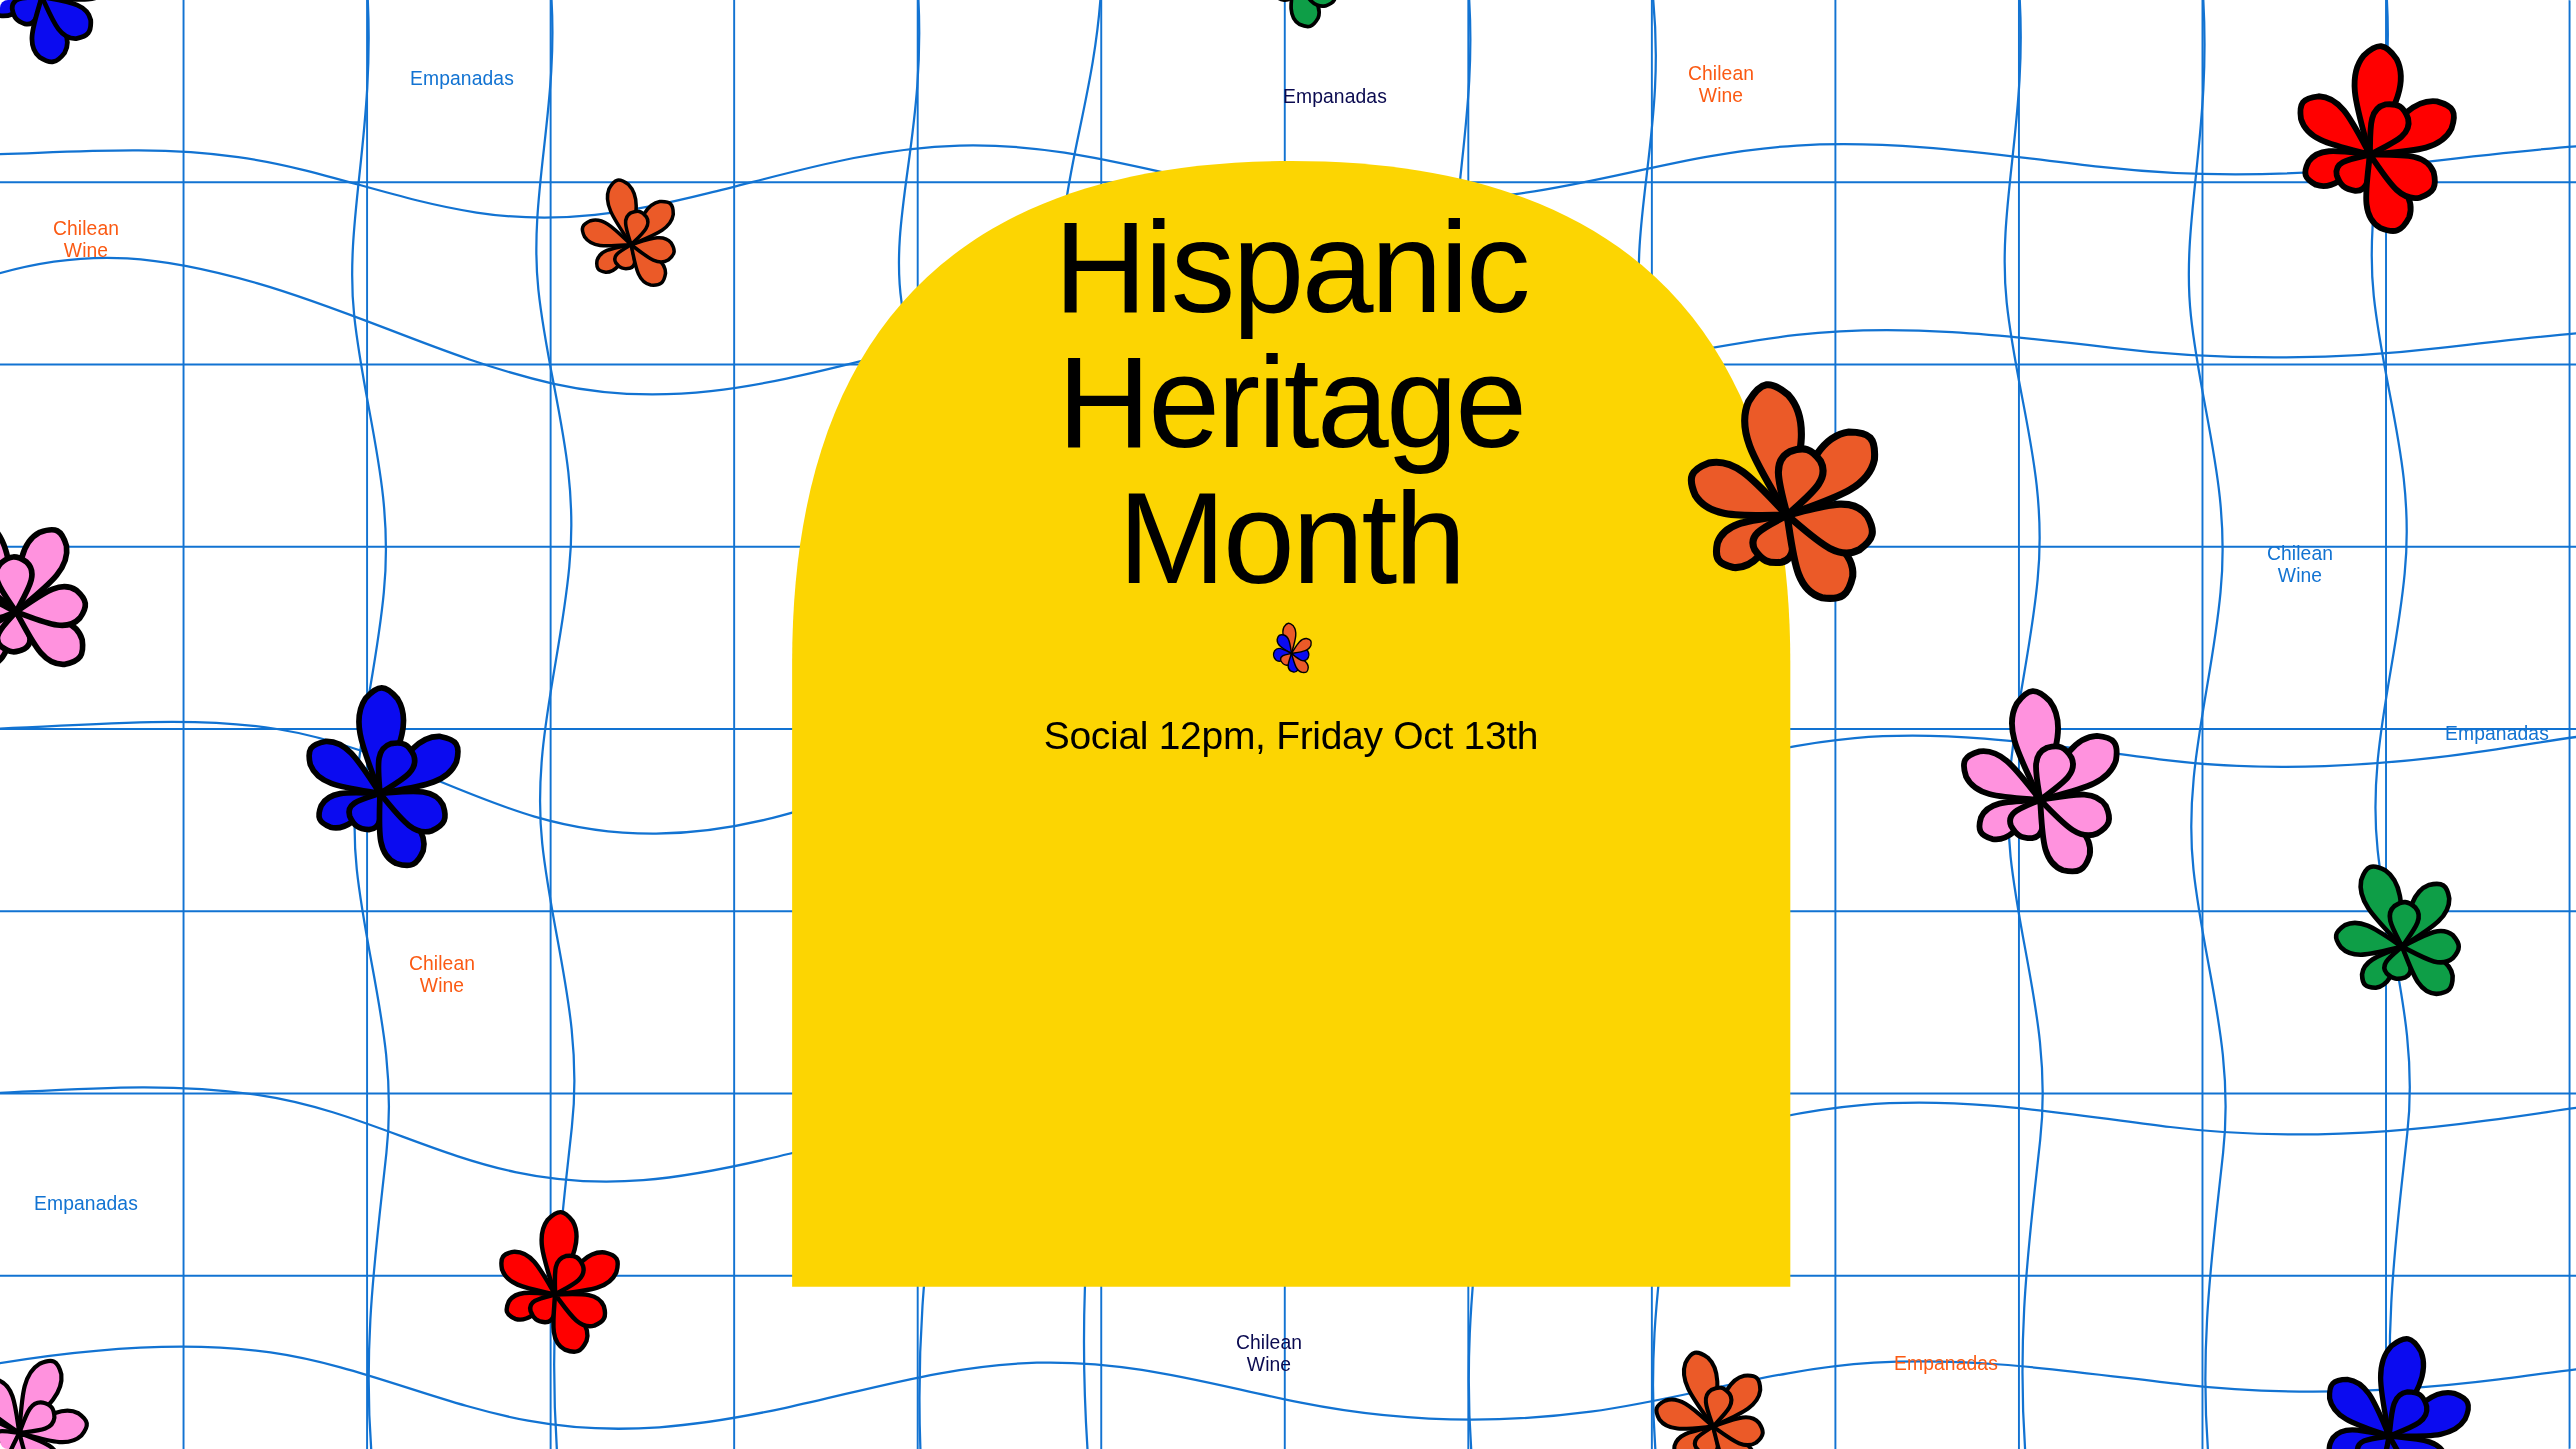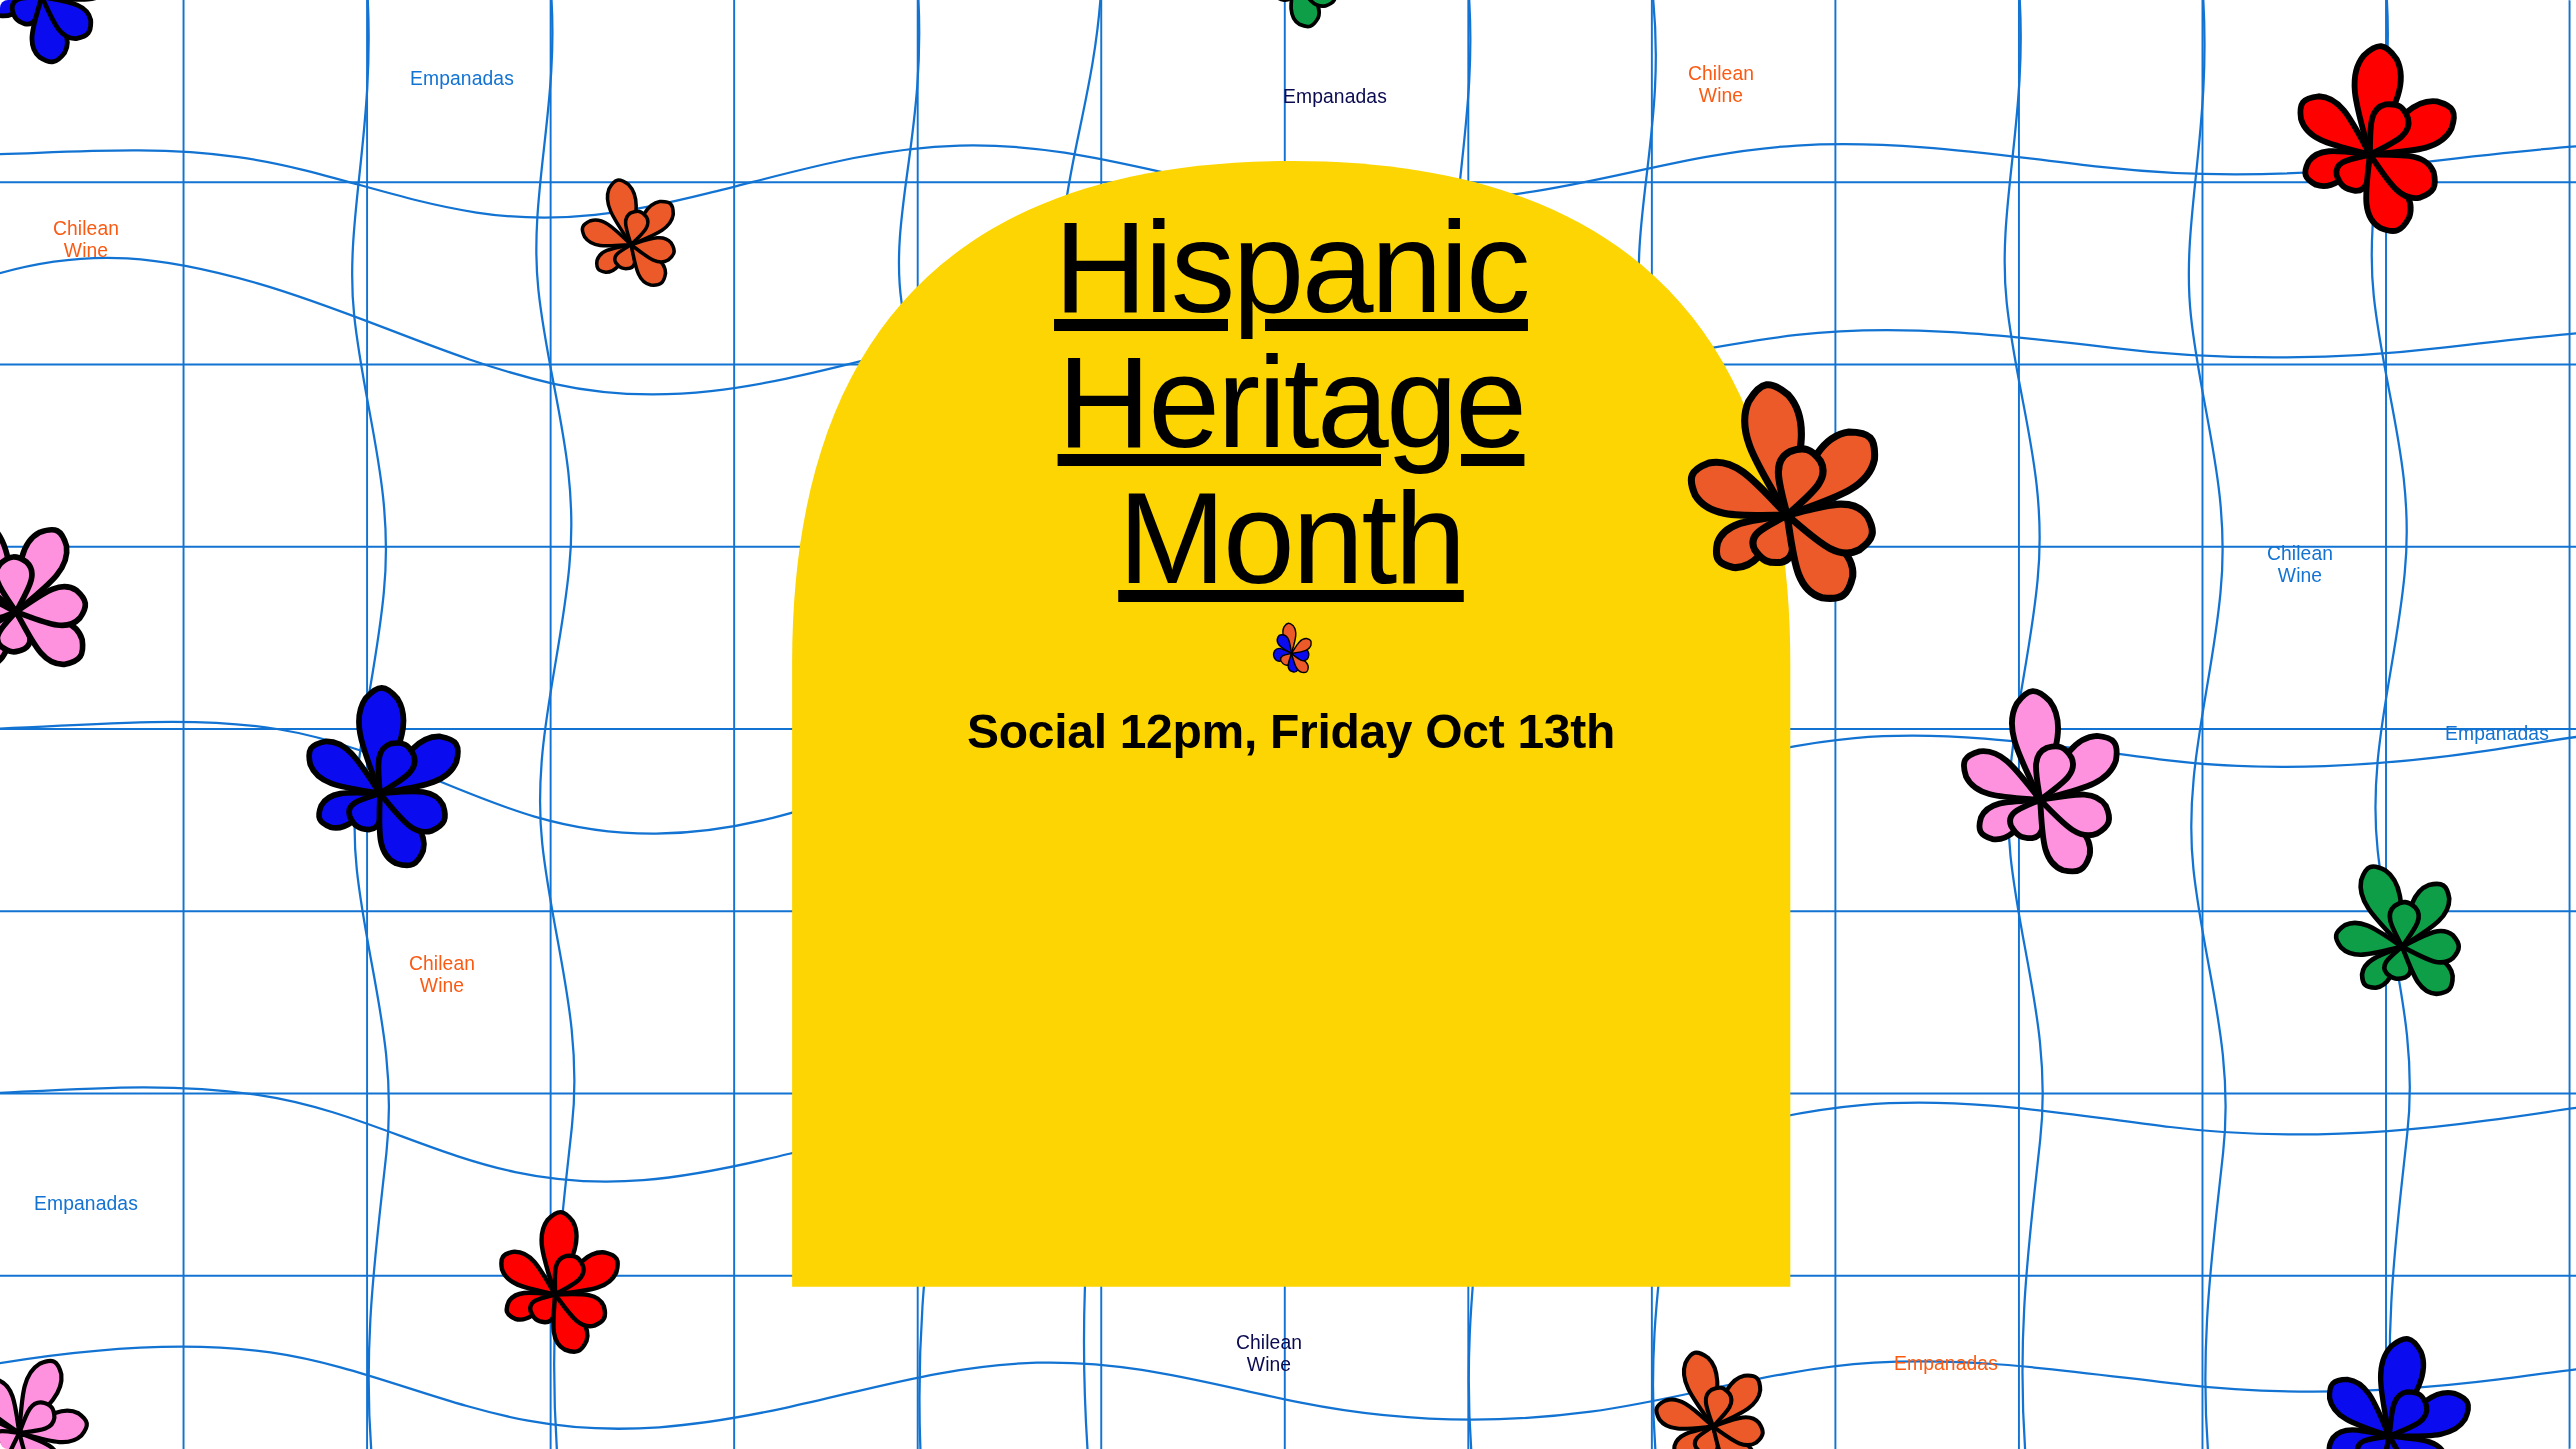--- a/index.html
+++ b/index.html
@@ -39,32 +39,31 @@
     text-align:center;
     color:#000000;
   }
   #title{
     font-size:129px;
     line-height:1.05;
     font-weight:400;
     letter-spacing:-2.6px;
     margin-top:39px;
     white-space:pre-line;
-    text-decoration:underline;
   }
   #center-flower-wrap{
     margin-top:9px;
     height:77px;
     display:flex;align-items:center;justify-content:center;
   }
   #subtitle{
-    font-size:48px;
-    font-weight:700;
+    font-size:39px;
+    font-weight:400;
     letter-spacing:-0.3px;
-    margin-top:12px;
+    margin-top:22px;
   }
 </style>
 </head>
 <body>
 
 <div id="poster">
 
   <svg id="bg-layer" viewBox="0 0 4000 2250" preserveAspectRatio="none">
     <g id="grid-lines" stroke="#1273D2" stroke-width="3" fill="none">
         <line x1="285" y1="-10" x2="285" y2="2260"></line>

